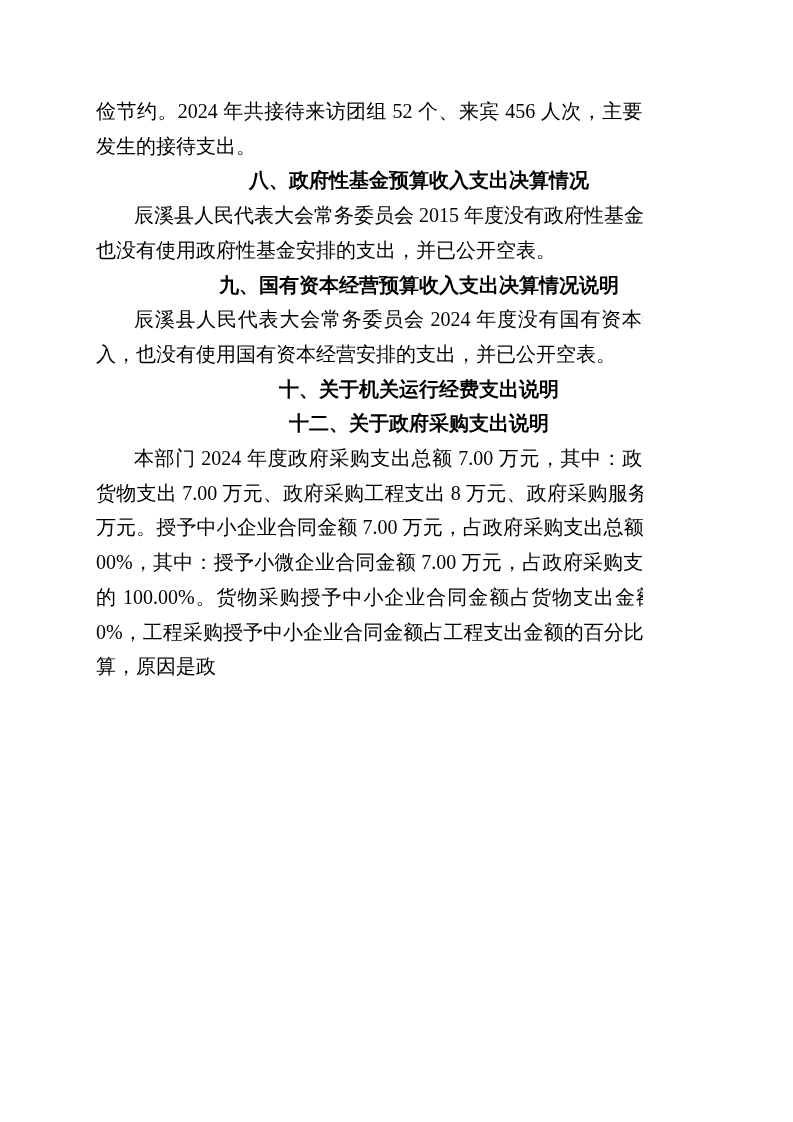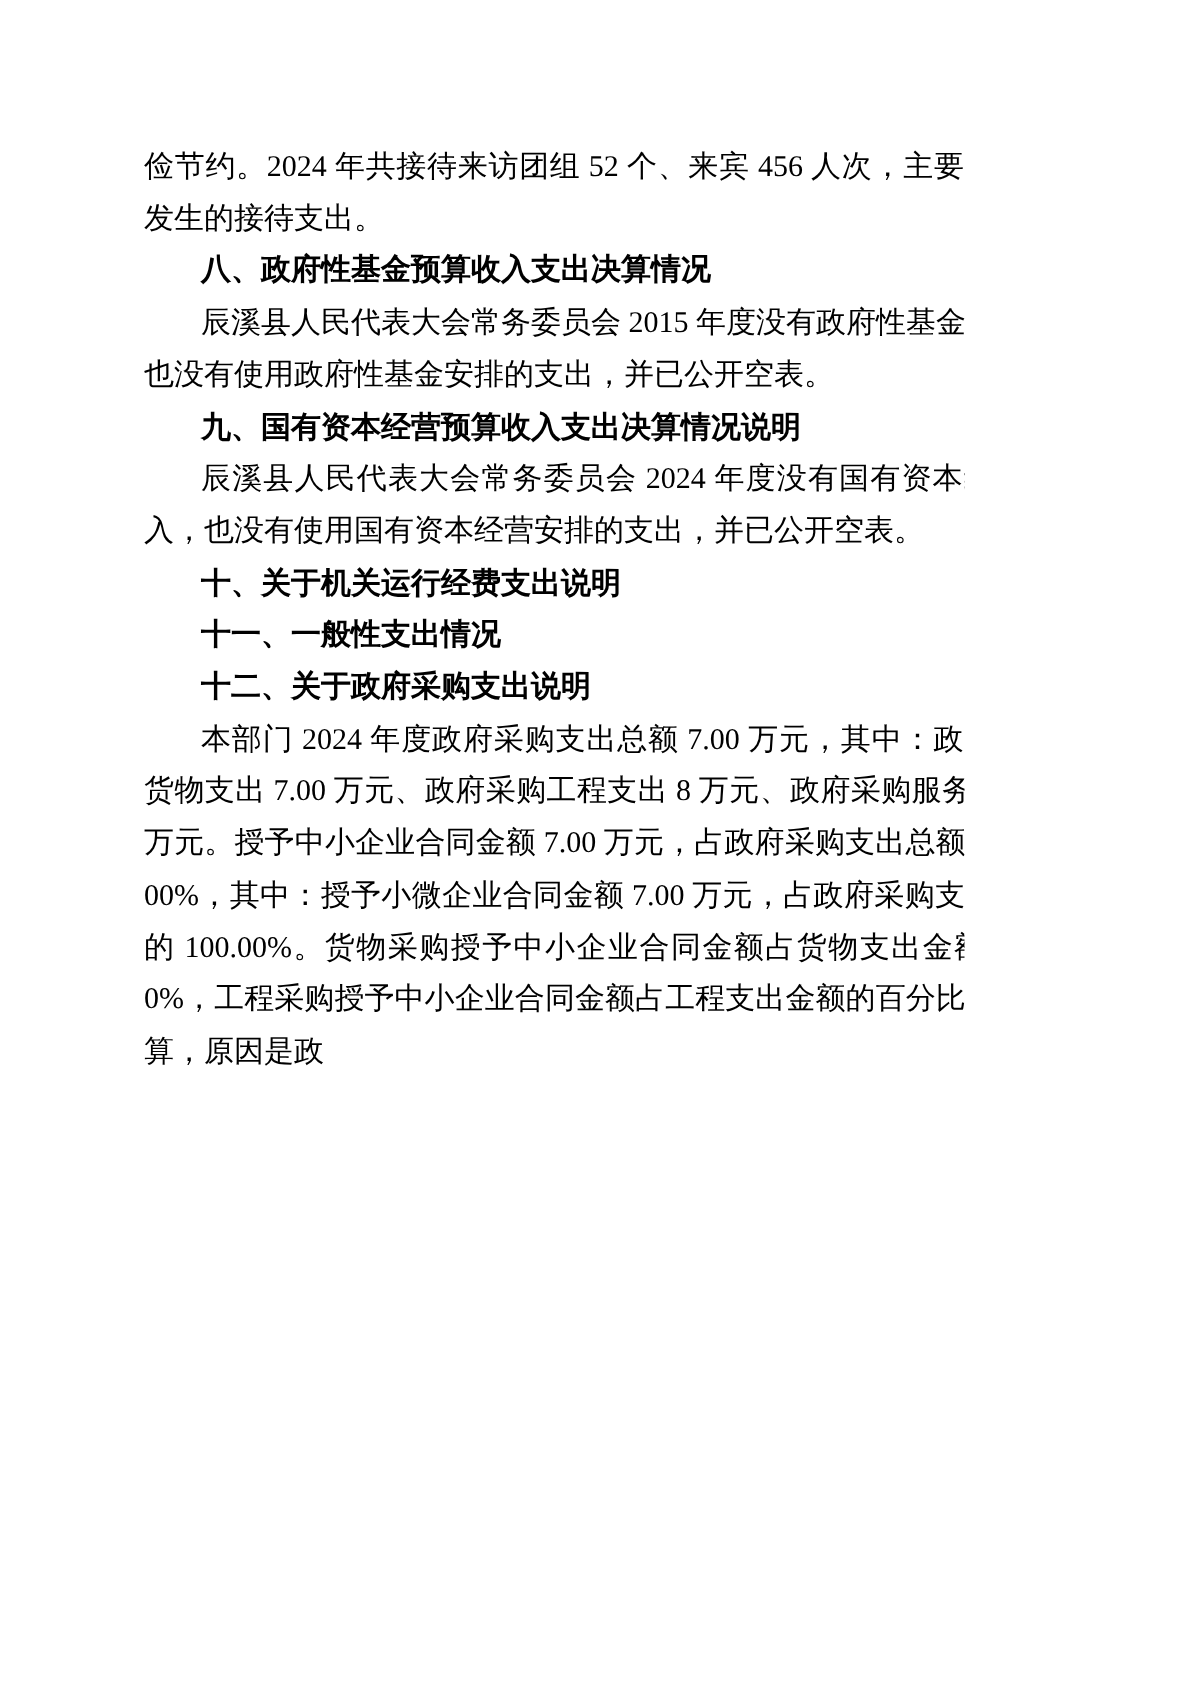--- a/index.html
+++ b/index.html
@@ -36,21 +36,21 @@
     text-indent: 0;
   }
   .heading {
     margin: 0;
     padding: 0;
     font-family: "Liberation Sans", "DejaVu Sans", sans-serif;
     font-weight: 700;
     font-size: 20px;
     line-height: 34.7px;
     text-indent: 38px;
-    text-align: left;
+    text-align: center;
     color: #000000;
   }
 </style>
 </head>
 <body>
 
 <div class="page">
   <div class="doc-content">
 
     <p class="para no-indent">俭节约。2024 年共接待来访团组 52 个、来宾 456 人次，主要是调研发生的接待支出。</p>
@@ -59,21 +59,20 @@
 
     <p class="para">辰溪县人民代表大会常务委员会 2015 年度没有政府性基金收入，也没有使用政府性基金安排的支出，并已公开空表。</p>
 
     <h2 class="heading">九、国有资本经营预算收入支出决算情况说明</h2>
 
     <p class="para">辰溪县人民代表大会常务委员会 2024 年度没有国有资本经营收入，也没有使用国有资本经营安排的支出，并已公开空表。</p>
 
     <h2 class="heading">十、关于机关运行经费支出说明</h2>
 
 
-    <h2 class="heading">十一、一般性支出情况</h2>
 
 
     <h2 class="heading">十二、关于政府采购支出说明</h2>
 
     <p class="para">本部门 2024 年度政府采购支出总额 7.00 万元，其中：政府采购货物支出 7.00 万元、政府采购工程支出 8 万元、政府采购服务支出 0 万元。授予中小企业合同金额 7.00 万元，占政府采购支出总额的 100.00%，其中：授予小微企业合同金额 7.00 万元，占政府采购支出总额的 100.00%。货物采购授予中小企业合同金额占货物支出金额的 100%，工程采购授予中小企业合同金额占工程支出金额的百分比无法计算，原因是政</p>
 
   </div>
 </div>
 
 </body></html>

